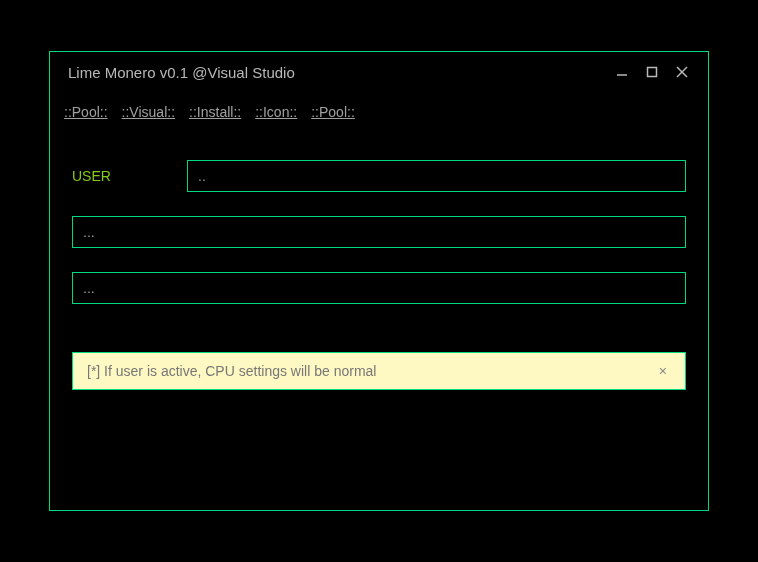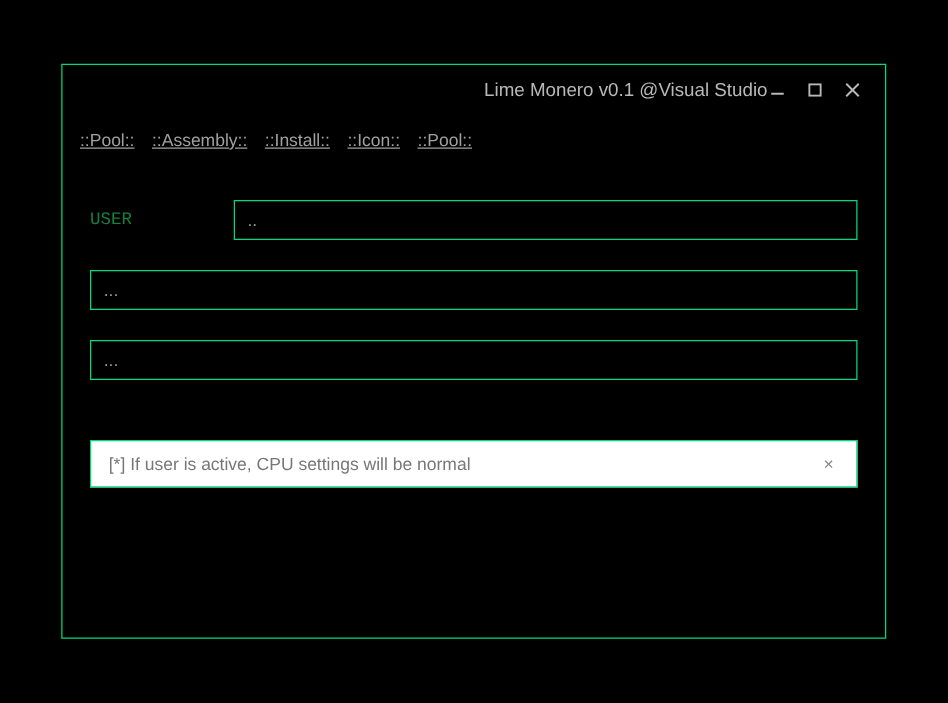--- a/index.html
+++ b/index.html
@@ -23,21 +23,21 @@
       height: 460px;
       background: #000;
       border: 1px solid #00d97e;
       position: relative;
     }
     
     .titlebar {
       height: 40px;
       display: flex;
       align-items: center;
-      justify-content: flex-end;
+      justify-content: space-between;
       padding: 0 18px;
     }
     
     .title {
       color: #b8b8b8;
       font-size: 15px;
       font-weight: 400;
     }
     
     .window-controls {
@@ -78,41 +78,40 @@
       padding: 38px 22px 0 22px;
     }
     
     .form-row {
       display: flex;
       align-items: center;
       margin-bottom: 24px;
     }
     
     .form-label {
-      color: #15803d;
+      color: #84cc16;
       font-size: 14px;
       width: 115px;
-      font-family: Liberation Mono, monospace;
     }
     
     .form-input {
       flex: 1;
       height: 32px;
       background: #000;
       border: 1px solid #00d97e;
       color: #999;
       padding: 0 10px;
       font-size: 14px;
       font-family: inherit;
       outline: none;
     }
     
     .notice {
       margin: 48px 22px 0 22px;
-      background: #ffffff;
+      background: #fef9c3;
       border: 1px solid #00d97e;
       padding: 10px 14px;
       display: flex;
       align-items: center;
       justify-content: space-between;
     }
     
     .notice-text {
       color: #777;
       font-size: 14px;
@@ -147,21 +146,21 @@
         <svg width="12" height="12" viewBox="0 0 12 12">
           <line x1="1" y1="1" x2="11" y2="11" stroke-width="1.5"></line>
           <line x1="11" y1="1" x2="1" y2="11" stroke-width="1.5"></line>
         </svg>
       </div>
     </div>
   </div>
 
   <div class="tabs">
     <span class="tab">::Pool::</span>
-    <span class="tab">::Assembly::</span>
+    <span class="tab">::Visual::</span>
     <span class="tab">::Install::</span>
     <span class="tab">::Icon::</span>
     <span class="tab">::Pool::</span>
   </div>
 
   <div class="form-area">
     <div class="form-row">
       <div class="form-label">USER</div>
       <input type="text" class="form-input" value=".." style="">
     </div>

